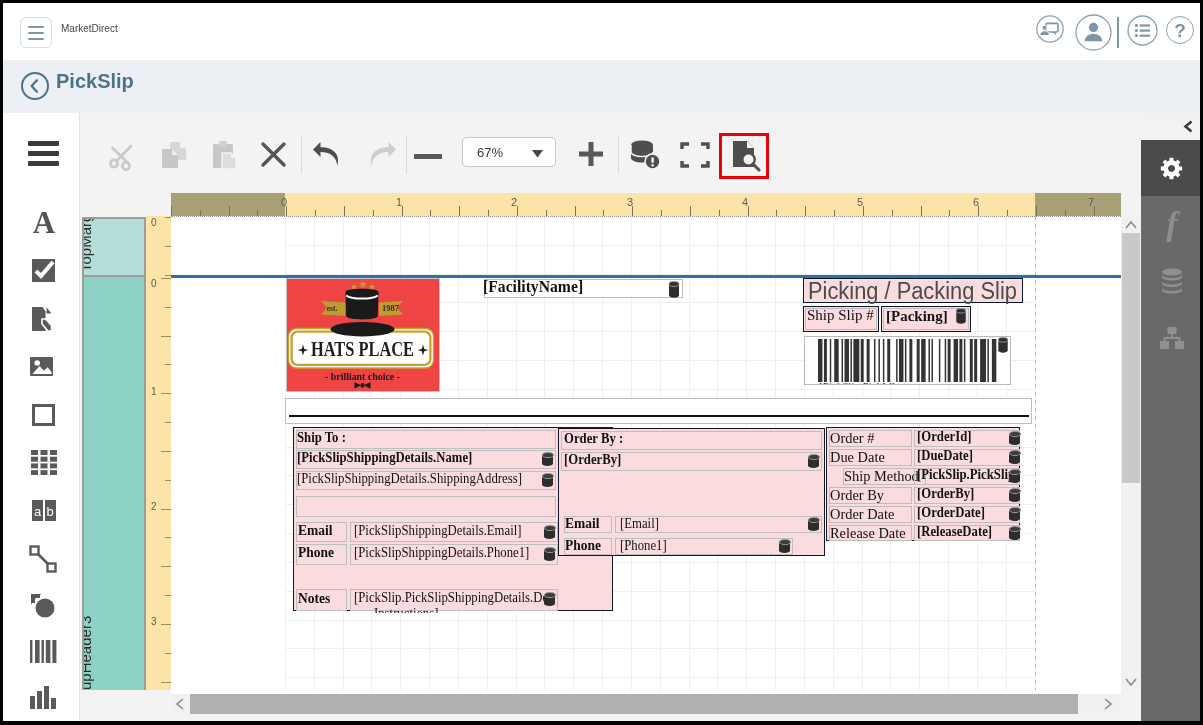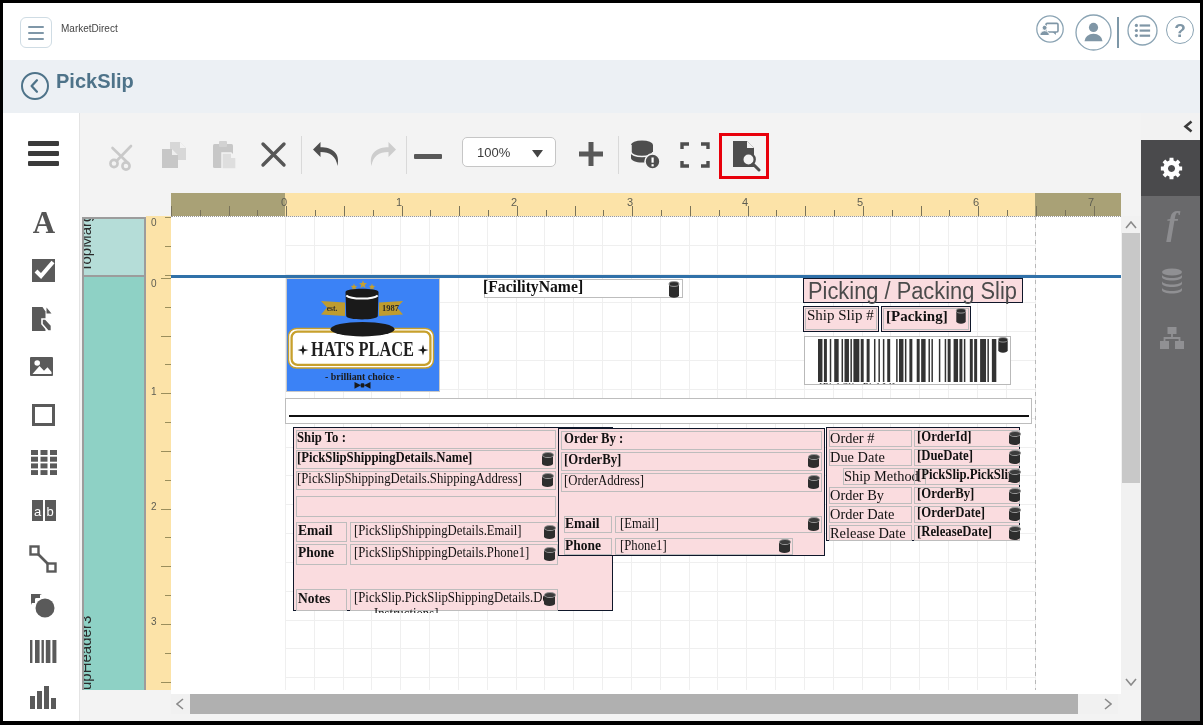--- a/index.html
+++ b/index.html
@@ -132,21 +132,21 @@
     </svg>
 
     <svg class="abs" style="left:282px;top:26px" width="37" height="32" viewBox="0 0 37 32">
       <path d="M26.5 3 L34 10.5 L26.5 18 V13 C17 13 11 17 9.5 27 C6.5 14 15 8.3 26.5 8.3 z" fill="#cdcdcd"></path>
     </svg>
     <div class="tsep" style="left:326px"></div>
 
     <div class="abs" style="left:334px;top:41px;width:28px;height:5px;background:#585858;border-radius:1px"></div>
 
     <div class="abs" style="left:382px;top:24px;width:94px;height:30px;background:#fff;border:1px solid #c6c6c6;border-radius:5px">
-      <span style="position:absolute;left:14px;top:7px;font-size:13px;color:#3c3c3c">100%</span>
+      <span style="position:absolute;left:14px;top:7px;font-size:13px;color:#3c3c3c">67%</span>
       <svg style="position:absolute;right:12px;top:12px" width="11" height="8" viewBox="0 0 11 8">
           <path d="M0 0 h11 l-5.5 7.5 z" fill="#444"></path>
         </svg>
     </div>
 
     <svg class="abs" style="left:496px;top:26px" width="30" height="30" viewBox="0 0 30 30">
       <path d="M15 3 V27 M3 15 H27" stroke="#585858" stroke-width="5"></path>
     </svg>
     <div class="tsep" style="left:538px"></div>
 
@@ -245,21 +245,21 @@
         </g>
     </svg>
   </div>
 
   <div id="canvas">
     <div id="grid"></div>
     <div class="abs" style="left:0;top:0;width:950px;border-top:1px dotted #9a9a9a"></div>
     <div class="abs" style="left:864px;top:0;width:1px;height:474px;background-image:repeating-linear-gradient(to bottom,#b8b8b8 0 4px,transparent 4px 8px)"></div>
     <div class="abs" style="left:0;top:59px;width:950px;height:2.5px;background:#3071a9"></div>
 
-    <div class="abs" style="left:115px;top:62px;width:154px;height:114px;background:#3b82f6;border:1px solid #c9c9c9">
+    <div class="abs" style="left:115px;top:62px;width:154px;height:114px;background:#ef4444;border:1px solid #c9c9c9">
       <svg width="152" height="112" viewBox="0 0 152 112">
           <g>
 <g fill="#c7a02c">
               <polygon points="67.0,4.6 67.8,6.8 70.2,6.9 68.4,8.4 69.0,10.8 67.0,9.4 65.0,10.8 65.6,8.4 63.8,6.9 66.2,6.8"></polygon>
               <polygon points="76.0,1.3 77.0,4.1 80.0,4.2 77.7,6.0 78.5,8.9 76.0,7.3 73.5,8.9 74.3,6.0 72.0,4.2 75.0,4.1"></polygon>
               <polygon points="85.0,4.6 85.8,6.8 88.2,6.9 86.4,8.4 87.0,10.8 85.0,9.4 83.0,10.8 83.6,8.4 81.8,6.9 84.2,6.8"></polygon>
             </g>
 <rect x="1.5" y="49.5" width="145" height="39.5" rx="8" fill="#fff" stroke="#c7a02c" stroke-width="1.4"></rect>
 <rect x="4.6" y="52.6" width="138.8" height="33.3" rx="6" fill="none" stroke="#c7a02c" stroke-width="2.3"></rect>
 <path d="M58 23.5 L34 22 L40 28.5 L34 35.5 L58 37 z" fill="#bf9c2f"></path>
@@ -398,24 +398,20 @@
     </div>
 
     <div class="pink" style="left:387px;top:212px;width:267px;height:128px">
       <div class="cell" style="left:2px;top:2px;width:261px;height:19px">
           <span class="lbl bold s85" style="left:2px;top:-2px">Order By :</span>
         </div>
       <div class="cell" style="left:2px;top:23px;width:261px;height:19px">
           <span class="lbl bold s85" style="left:2px;top:-2px">[OrderBy]</span>
           <span class="cylb" style="right:2px;top:1px"></span>
         </div>
-      <div class="cell" style="left:2px;top:44px;width:261px;height:19px">
-          <span class="lbl s85" style="left:2px;top:-2px">[OrderAddress]</span>
-          <span class="cylb" style="right:2px;top:1px"></span>
-        </div>
       <div class="cell" style="left:5px;top:87px;width:48px;height:17px">
           <span class="lbl bold s90" style="left:0px;top:-2px">Email</span>
         </div>
       <div class="cell" style="left:56px;top:87px;width:207px;height:17px">
           <span class="lbl s85" style="left:4px;top:-2px">[Email]</span>
           <span class="cylb" style="right:2px;top:0px"></span>
         </div>
       <div class="cell" style="left:5px;top:109px;width:48px;height:17px">
           <span class="lbl bold s90" style="left:0px;top:-2px">Phone</span>
         </div>

